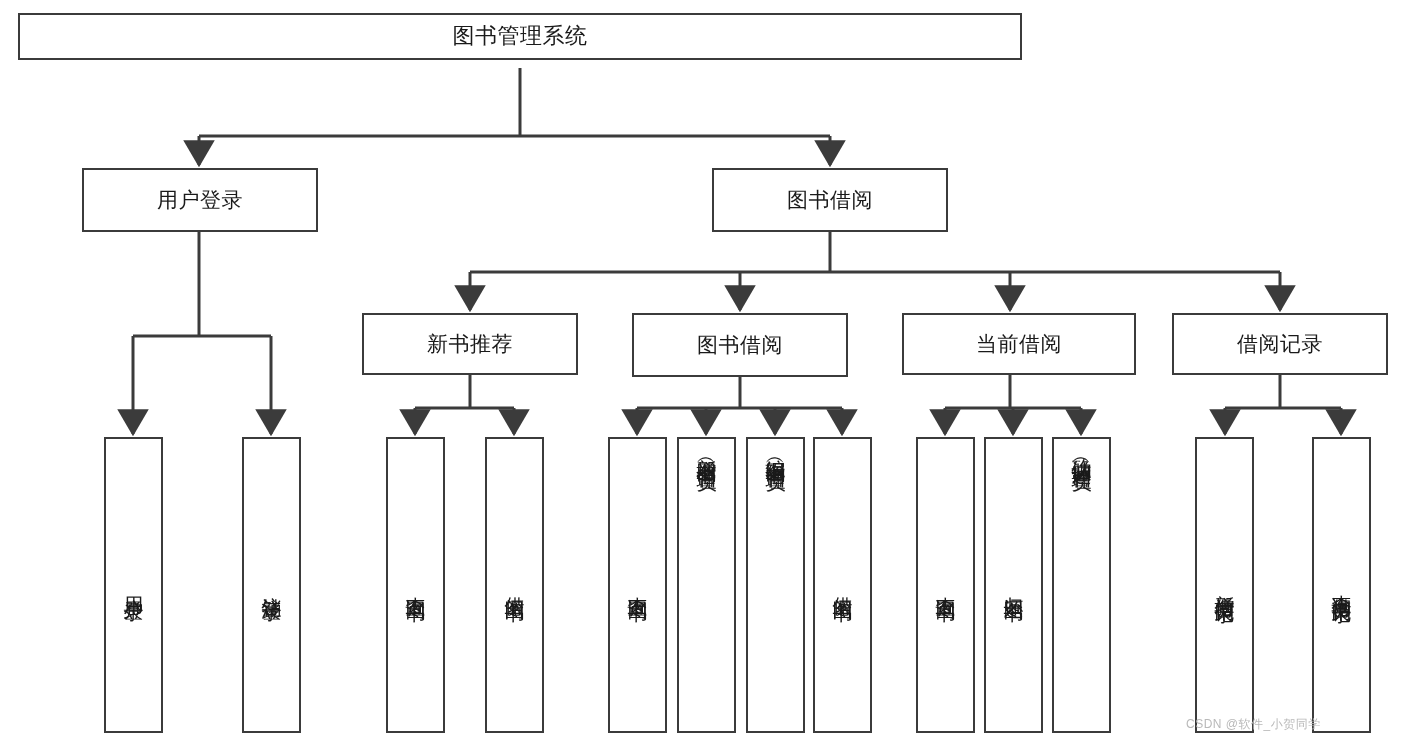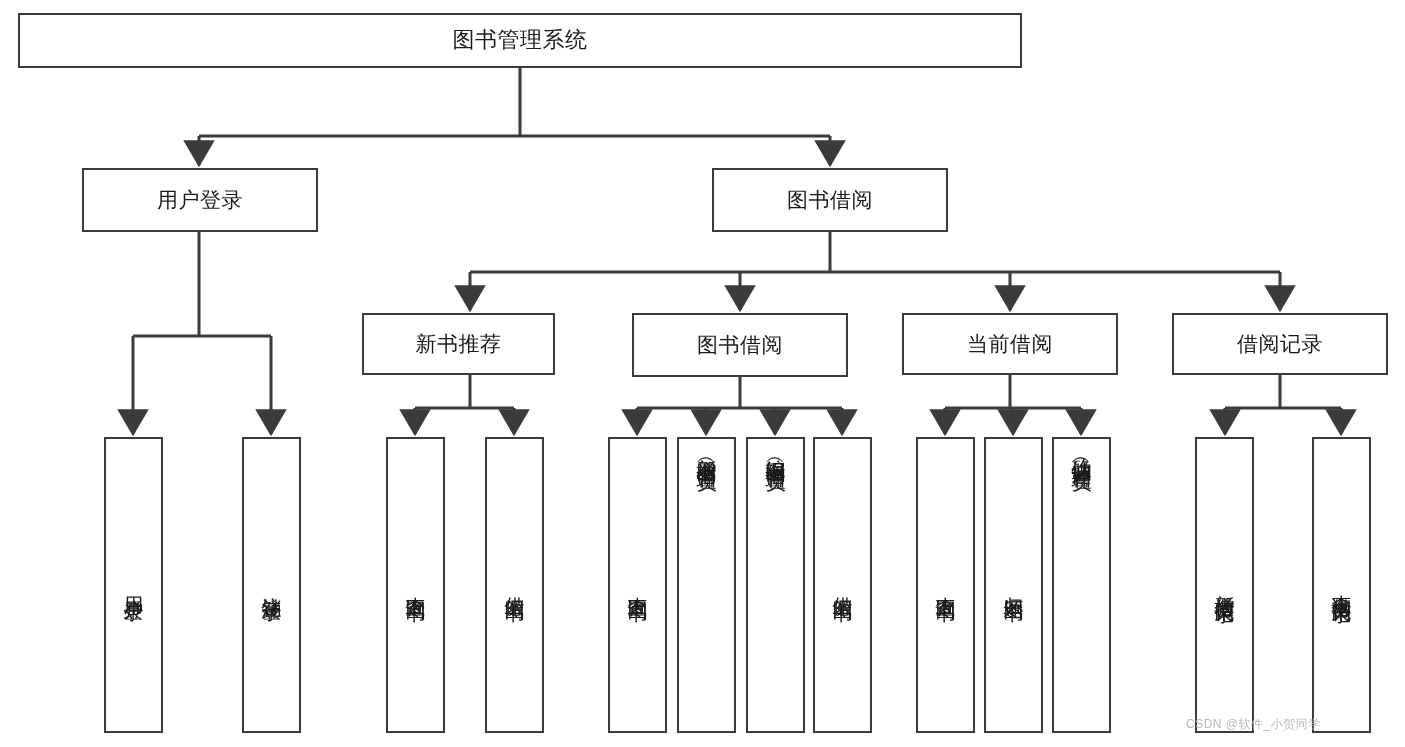--- a/index.html
+++ b/index.html
@@ -128,38 +128,38 @@
       <path d="M1013,408 L1013,434" marker-end="url(#arrow)"></path>
       <path d="M1081,408 L1081,434" marker-end="url(#arrow)"></path>
 
       <path d="M1280,375 L1280,408"></path>
       <path d="M1225,408 L1341,408"></path>
       <path d="M1225,408 L1225,434" marker-end="url(#arrow)"></path>
       <path d="M1341,408 L1341,434" marker-end="url(#arrow)"></path>
     </g>
   </svg>
 
-  <div class="node root horiz" style="left:18px; top:13px; width:1004px; height:55px;">
+  <div class="node root horiz" style="left:18px; top:13px; width:1004px; height:47px;">
     <span class="label">图书管理系统</span>
   </div>
 
   <div class="node horiz" style="left:82px; top:168px; width:236px; height:64px;">
     <span class="label">用户登录</span>
   </div>
   <div class="node horiz" style="left:712px; top:168px; width:236px; height:64px;">
     <span class="label">图书借阅</span>
   </div>
 
-  <div class="node horiz" style="left:362px; top:313px; width:193px; height:62px;">
+  <div class="node horiz" style="left:362px; top:313px; width:216px; height:62px;">
     <span class="label">新书推荐</span>
   </div>
   <div class="node horiz" style="left:632px; top:313px; width:216px; height:64px;">
     <span class="label">图书借阅</span>
   </div>
-  <div class="node horiz" style="left:902px; top:313px; width:216px; height:62px;">
+  <div class="node horiz" style="left:902px; top:313px; width:234px; height:62px;">
     <span class="label">当前借阅</span>
   </div>
   <div class="node horiz" style="left:1172px; top:313px; width:216px; height:62px;">
     <span class="label">借阅记录</span>
   </div>
 
   <div class="node vert midstart" style="left:104px; top:437px; width:59px; height:296px;">
     <span class="label">用户登录</span>
   </div>
   <div class="node vert midstart" style="left:242px; top:437px; width:59px; height:296px;">

